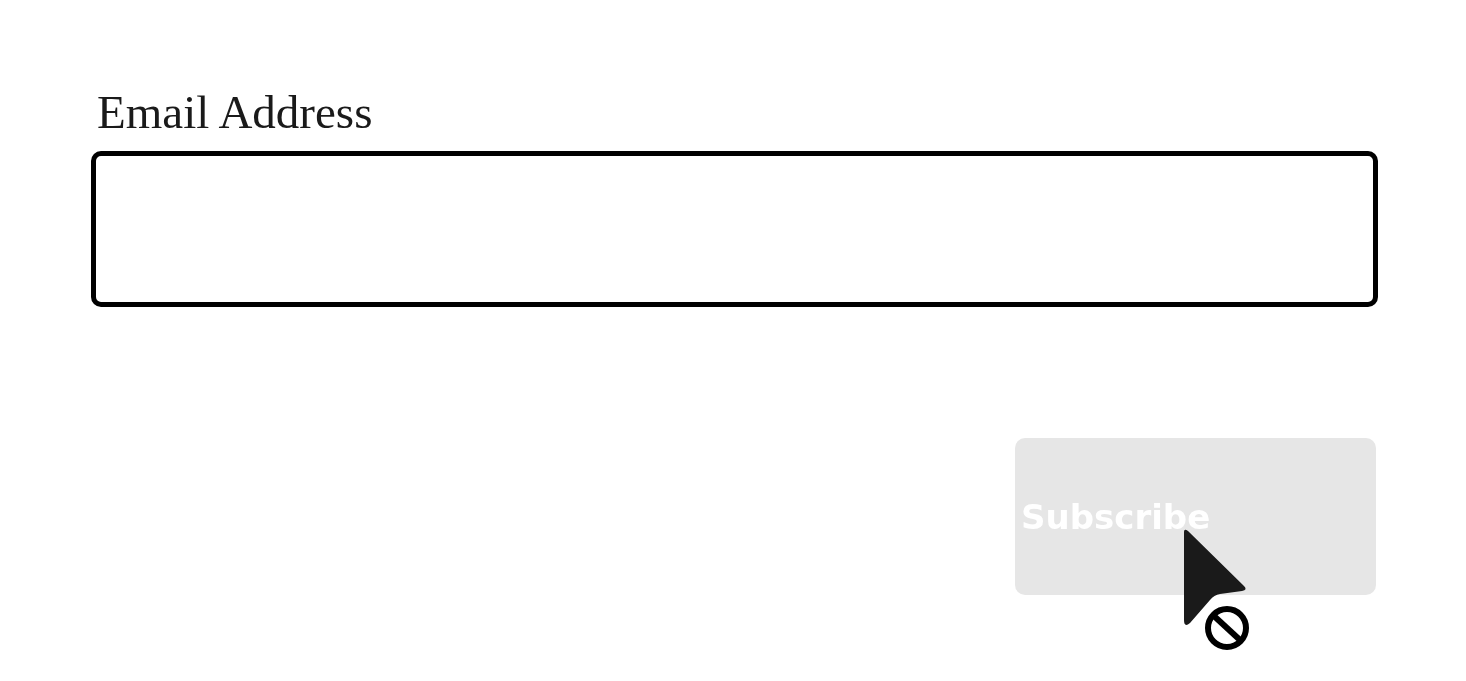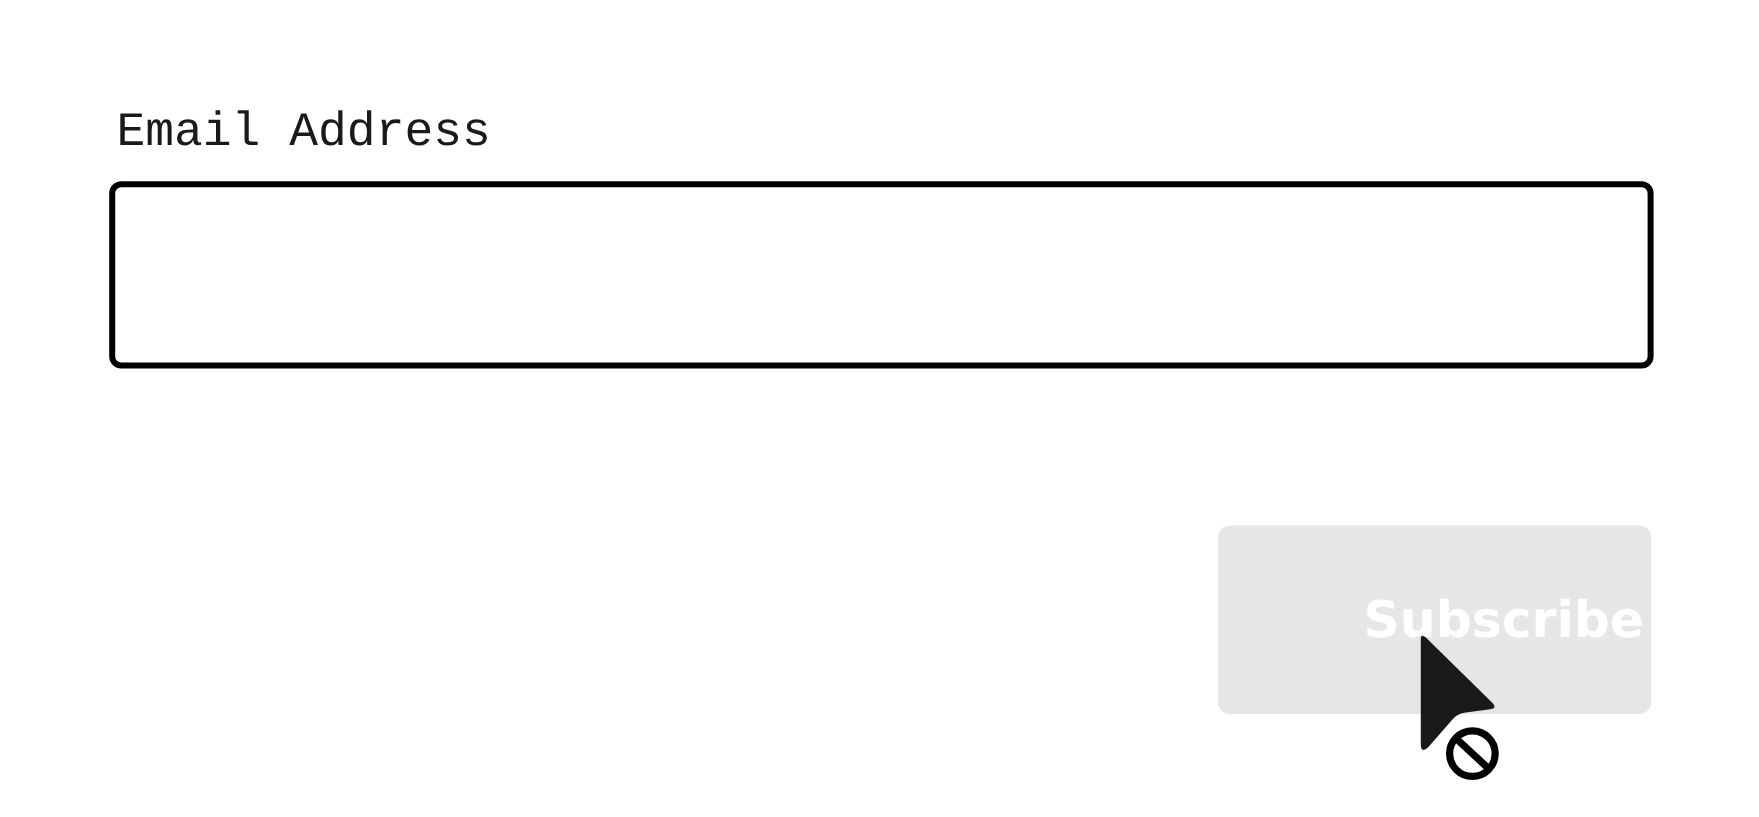--- a/index.html
+++ b/index.html
@@ -1,33 +1,33 @@
 <!DOCTYPE html>
 <html><head>
 <meta charset="utf-8">
 <style>
   html, body { margin: 0; padding: 0; background: #ffffff; }
   body { width: 1466px; height: 681px; position: relative; overflow: hidden; }
   .label {
     position: absolute; left: 97px; top: 84px;
-    font-family: Liberation Mono, monospace; font-size: 40px; color: #1a1a1a;
+    font-family: Liberation Serif, serif; font-size: 47px; color: #1a1a1a;
     line-height: 56px;
   }
   .email-input {
     position: absolute; left: 91px; top: 151px; width: 1287px; height: 156px;
     box-sizing: border-box; border: 5px solid #000; border-radius: 10px;
     background: #fff; font-family: "Liberation Sans", sans-serif; font-size: 40px;
     padding: 0 20px; outline: none;
   }
   .subscribe-btn {
     position: absolute; left: 1015px; top: 438px; width: 361px; height: 157px;
     background: #e6e6e6; border: none; border-radius: 10px;
     color: #ffffff; font-family: "DejaVu Sans", sans-serif; font-weight: bold;
-    font-size: 42px; cursor: not-allowed;
-    display: flex; align-items: center; justify-content: flex-end;
+    font-size: 34px; cursor: not-allowed;
+    display: flex; align-items: center; justify-content: flex-start;
   }
   .cursor { position: absolute; left: 1180px; top: 528px; width: 75px; height: 125px; }
 </style>
 </head>
 <body>
 
 <label class="label">Email Address</label>
 
 <input class="email-input" type="email" placeholder="" style="">
 

